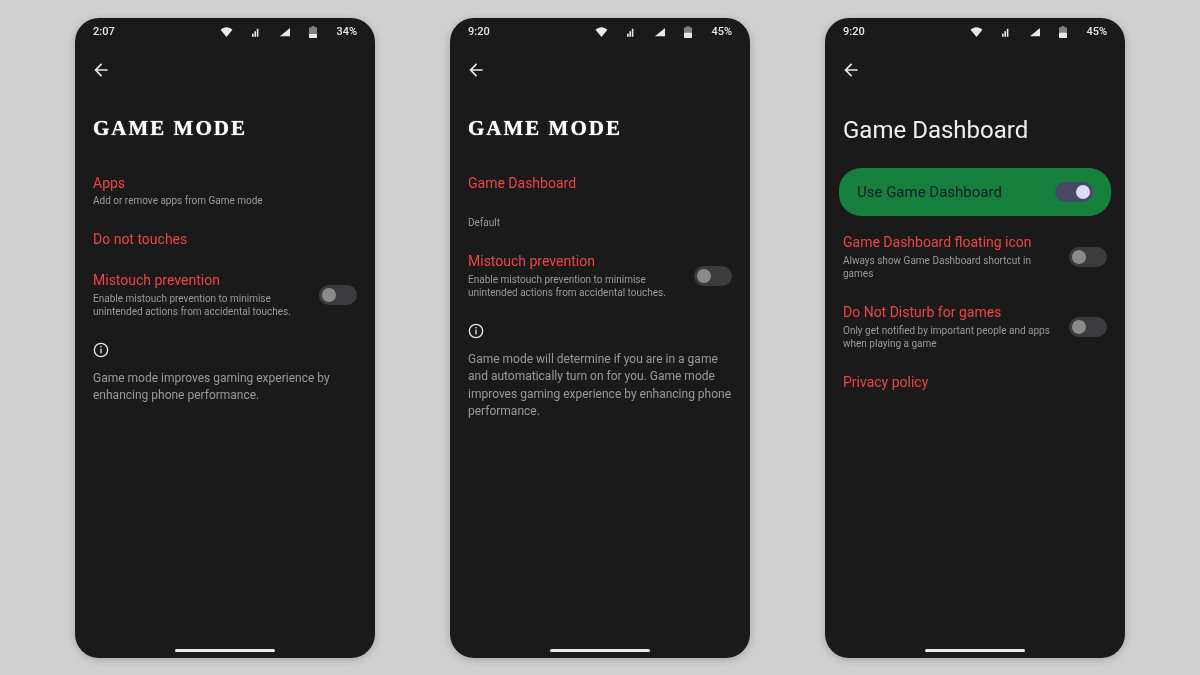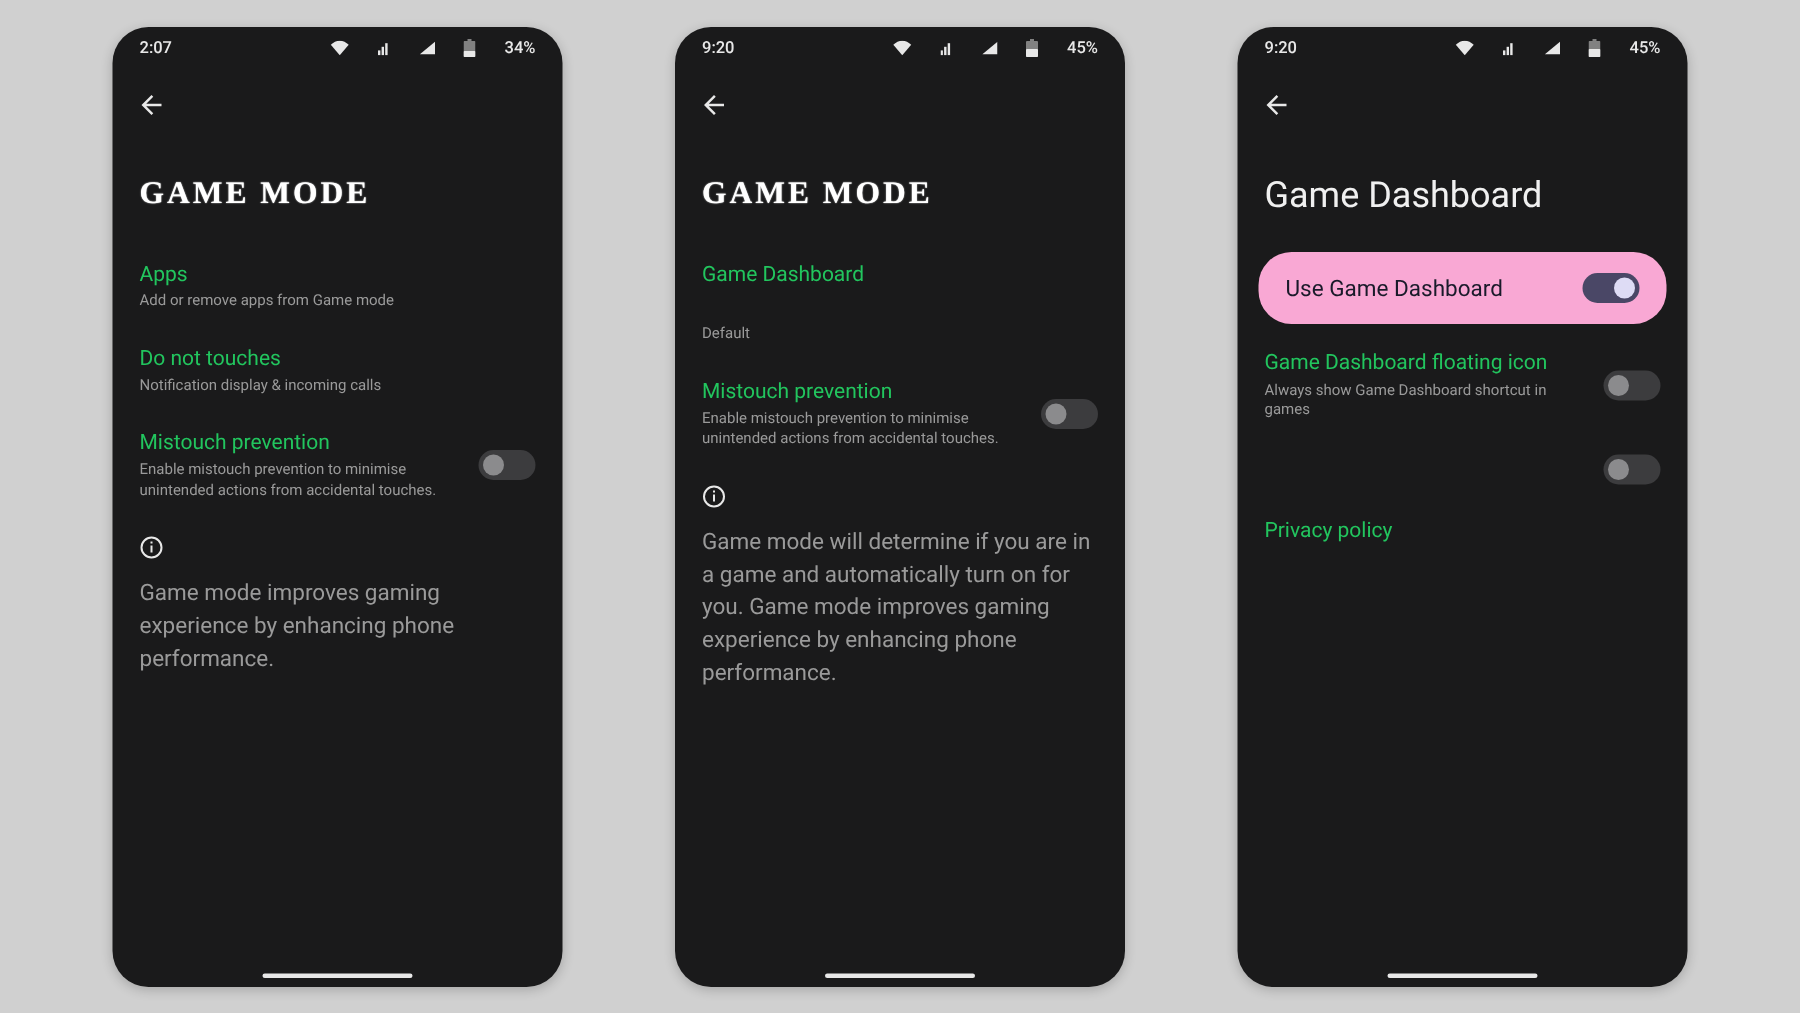--- a/index.html
+++ b/index.html
@@ -63,51 +63,51 @@
     padding: 11px 18px;
     cursor: pointer;
   }
   .item-row {
     display: flex;
     align-items: center;
     justify-content: flex-end;
     gap: 12px;
   }
   .item-text { flex: 1; min-width: 0; }
-  .item-title { font-size: 14px; color: #22c55e; font-weight: 400; line-height: 1.35; }
+  .item-title { font-size: 14px; color: #ef4444; font-weight: 400; line-height: 1.35; }
   .item-sub { font-size: 10px; color: #9a9a9a; line-height: 1.35; margin-top: 2px; }
   .toggle {
     width: 38px; height: 20px; border-radius: 20px;
     background: #3c3c3e; position: relative; flex-shrink: 0;
     cursor: pointer;
   }
   .toggle::after {
     content: ""; position: absolute; width: 14px; height: 14px;
     border-radius: 50%; background: #8b8b8d; top: 3px; left: 3px;
     transition: .2s;
   }
   .toggle.on-light { background: #4a4a4a; }
   .toggle.on-light::after { left: 21px; background: #d0d0d0; }
   .pill {
     margin: 0 14px 6px;
-    background: #f9a8d4;
+    background: #15803d;
     color: #1a1a2a;
     border-radius: 22px;
     padding: 14px 18px;
     display: flex;
     align-items: center;
     justify-content: space-between;
     cursor: pointer;
   }
   .pill .item-title { color: #1a1a2a; font-size: 15px; }
   .pill .toggle { background: #4a4766; }
   .pill .toggle::after { background: #dedcf5; left: 21px; }
   .info-block { padding: 12px 18px; }
   .info-icon-wrap { margin-bottom: 8px; }
-  .info-text { font-size: 15px; color: #9a9a9a; line-height: 1.45; }
+  .info-text { font-size: 12px; color: #9a9a9a; line-height: 1.45; }
   .navbar {
     position: absolute; bottom: 6px; left: 50%;
     transform: translateX(-50%);
     width: 100px; height: 3px; border-radius: 3px;
     background: #e8e8e8;
   }
 </style>
 </head>
 <body>
 
@@ -141,21 +141,20 @@
     </div>
   </div>
   <div class="title-game-mode">GAME MODE</div>
 
   <div class="item">
     <div class="item-title">Apps</div>
     <div class="item-sub">Add or remove apps from Game mode</div>
   </div>
   <div class="item">
     <div class="item-title">Do not touches</div>
-    <div class="item-sub">Notification display &amp; incoming calls</div>
   </div>
   <div class="item item-row">
     <div class="item-text">
       <div class="item-title">Mistouch prevention</div>
       <div class="item-sub">Enable mistouch prevention to minimise unintended actions from accidental touches.</div>
     </div>
     <div class="toggle"></div>
   </div>
 
   <div class="info-block">
@@ -266,19 +265,23 @@
   </div>
 
   <div class="item item-row">
     <div class="item-text">
       <div class="item-title">Game Dashboard floating icon</div>
       <div class="item-sub">Always show Game Dashboard shortcut in games</div>
     </div>
     <div class="toggle"></div>
   </div>
   <div class="item item-row">
+    <div class="item-text">
+      <div class="item-title">Do Not Disturb for games</div>
+      <div class="item-sub">Only get notified by important people and apps when playing a game</div>
+    </div>
     <div class="toggle"></div>
   </div>
   <div class="item">
     <div class="item-title">Privacy policy</div>
   </div>
   <div class="navbar"></div>
 </div>
 
 </body></html>

